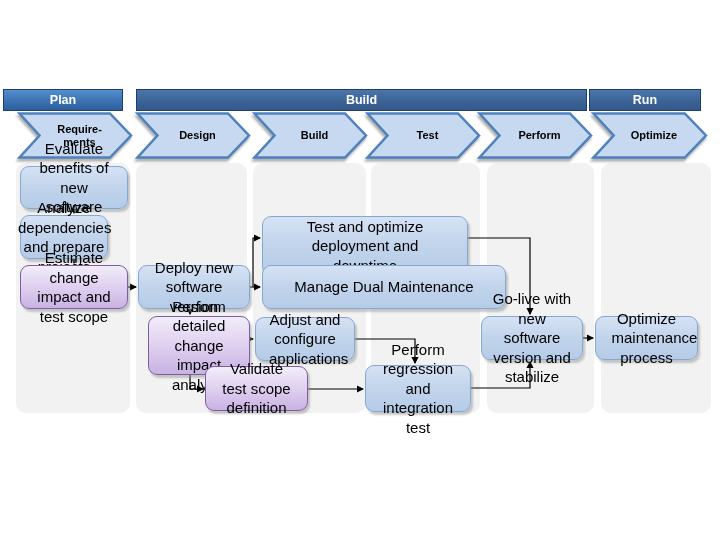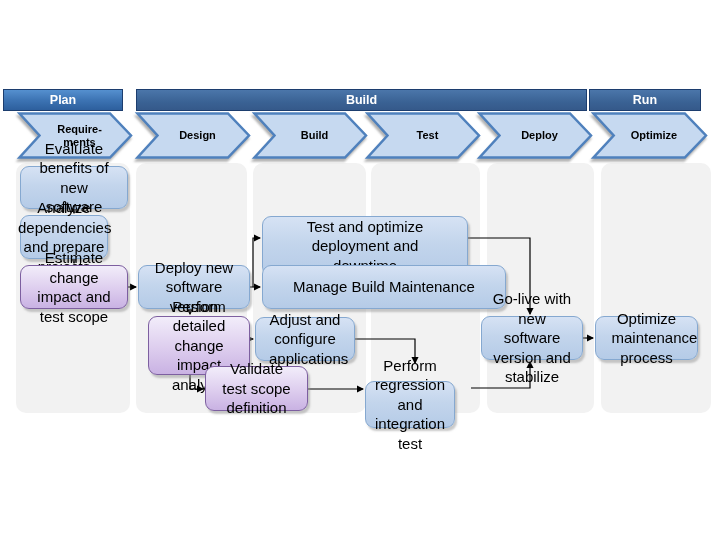--- a/index.html
+++ b/index.html
@@ -101,21 +101,21 @@
   <div class="chev" style="left:366px">
     <svg width="115" height="47" viewBox="0 0 115 47">
         <polygon points="1.5,1.5 92,1.5 113,23.5 92,45.5 1.5,45.5 21.5,23.5"></polygon>
       </svg>
     <div class="lbl">Test</div>
   </div>
   <div class="chev" style="left:478px">
     <svg width="115" height="47" viewBox="0 0 115 47">
         <polygon points="1.5,1.5 92,1.5 113,23.5 92,45.5 1.5,45.5 21.5,23.5"></polygon>
       </svg>
-    <div class="lbl">Deploy</div>
+    <div class="lbl">Perform</div>
   </div>
   <div class="chev" style="left:592px;width:116px">
     <svg width="116" height="47" viewBox="0 0 115 47" preserveAspectRatio="none">
         <polygon points="1.5,1.5 92,1.5 113,23.5 92,45.5 1.5,45.5 21.5,23.5"></polygon>
       </svg>
     <div class="lbl">Optimize</div>
   </div>
 
   <svg class="connectors" viewBox="0 0 720 540">
     <defs>
@@ -150,29 +150,29 @@
   <div class="node node-blue" style="left:138px;top:265px;width:112px;height:44px">
     <span style="max-width:80px">Deploy new software version</span>
     </div>
   <div class="node node-purple" style="left:148px;top:316px;width:102px;height:59px">
     <span style="max-width:80px">Perform detailed change impact analysis</span>
     </div>
   <div class="node node-blue" style="left:262px;top:216px;width:206px;height:60px">
     <span style="max-width:172px">Test and optimize deployment and downtime</span>
     </div>
   <div class="node node-blue" style="left:262px;top:265px;width:244px;height:44px">
-    <span>Manage Build Maintenance</span>
+    <span>Manage Dual Maintenance</span>
     </div>
   <div class="node node-blue" style="left:255px;top:317px;width:100px;height:44px">
     <span style="max-width:72px">Adjust and configure applications</span>
     </div>
   <div class="node node-purple" style="left:205px;top:366px;width:103px;height:45px">
     <span style="max-width:80px">Validate test scope definition</span>
     </div>
-  <div class="node node-blue" style="left:365px;top:381px;width:90px;height:47px">
+  <div class="node node-blue" style="left:365px;top:365px;width:106px;height:47px">
     <span style="max-width:78px">Perform regression and integration test</span>
     </div>
   <div class="node node-blue" style="left:481px;top:316px;width:102px;height:44px">
     <span style="max-width:88px">Go-live with new software version and stabilize</span>
     </div>
   <div class="node node-blue" style="left:595px;top:316px;width:103px;height:44px">
     <span style="max-width:70px">Optimize maintenance process</span>
     </div>
 
 </div>

